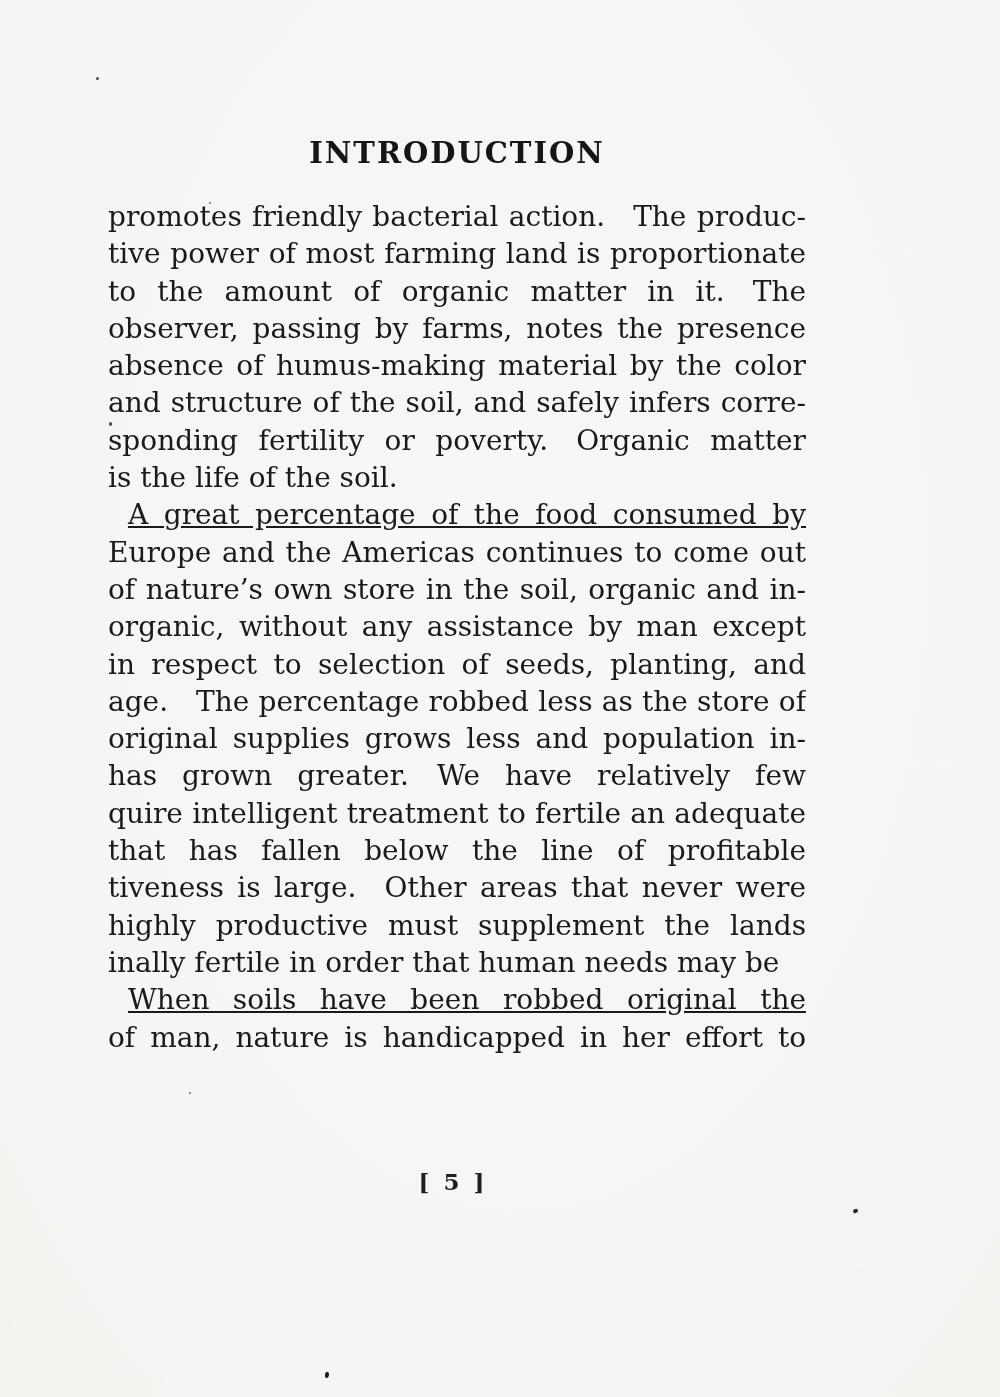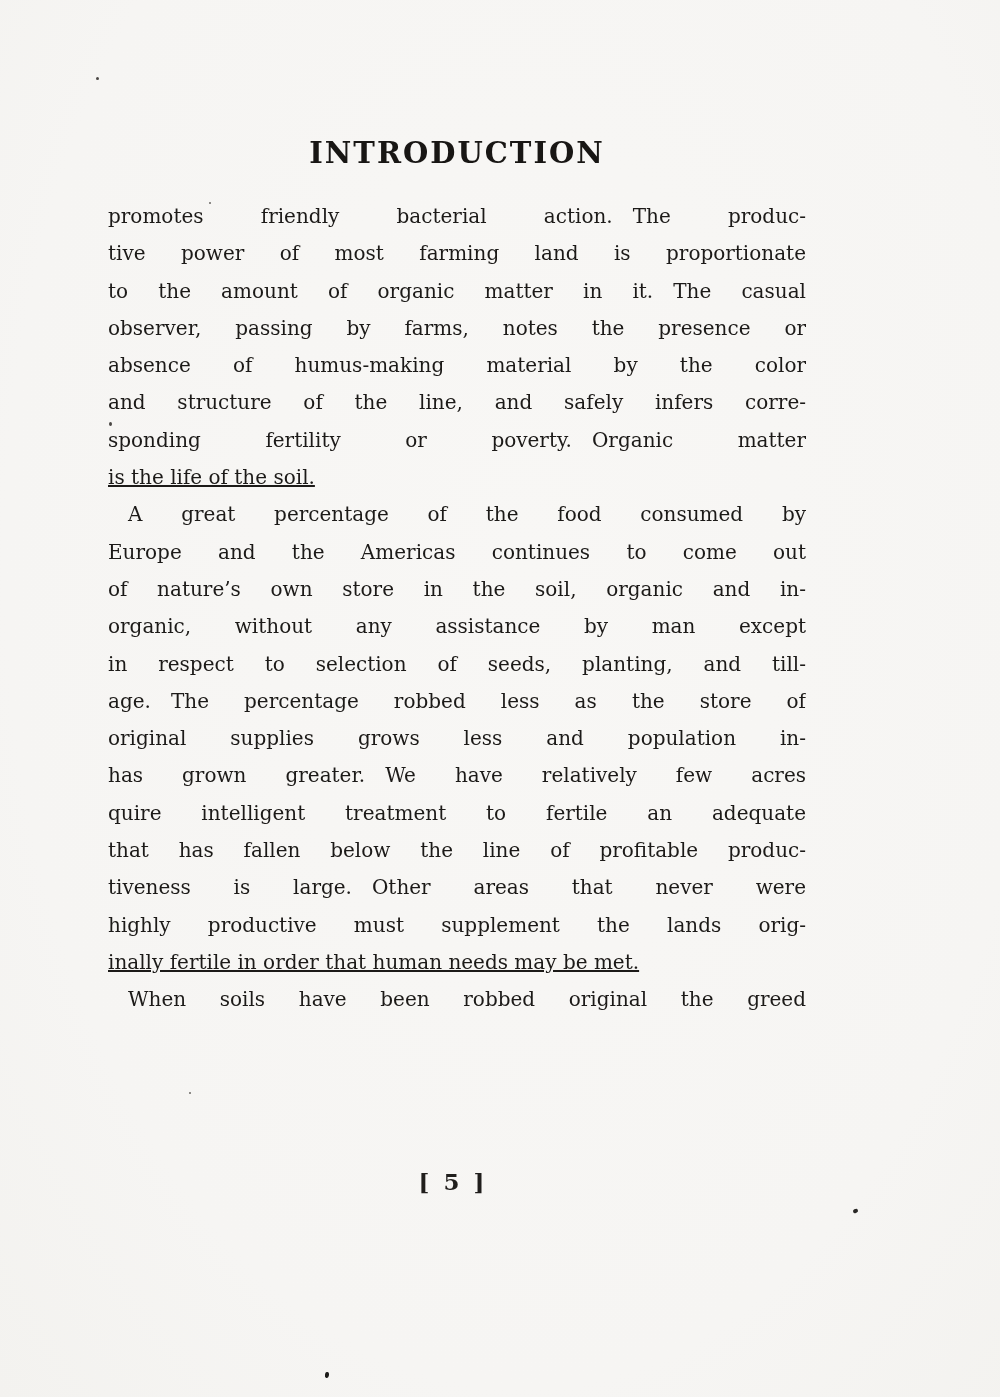--- a/index.html
+++ b/index.html
@@ -29,37 +29,37 @@
     font-size: 29px;
     font-weight: bold;
     letter-spacing: 2px;
     color: #181614;
   }
   .text-block {
     position: absolute;
     left: 108px;
     top: 198px;
     width: 698px;
-    font-size: 20px;
+    font-size: 28px;
     line-height: 37.3px;
   }
   .line {
     height: 37.3px;
     text-align: justify;
     text-align-last: justify;
     white-space: normal;
     overflow: hidden;
   }
   .line.left {
-    text-align: right;
+    text-align: left;
     text-align-last: left;
-    text-decoration: underline;
   }
   .line.indent {
     text-indent: 20px;
+    text-decoration: underline;
   }
   .page-number {
     position: absolute;
     left: 108px;
     top: 1168px;
     width: 690px;
     text-align: center;
     font-size: 23px;
     font-weight: bold;
     letter-spacing: 3px;
@@ -84,37 +84,38 @@
 <div class="page">
 
   <div class="chapter-title">INTRODUCTION</div>
 
   <div class="text-block">
       <div class="line">promotes friendly bacterial action.  The produc-</div>
       <div class="line">tive power of most farming land is proportionate</div>
       <div class="line">to the amount of organic matter in it.  The casual</div>
       <div class="line">observer, passing by farms, notes the presence or</div>
       <div class="line">absence of humus-making material by the color</div>
-      <div class="line">and structure of the line, and safely infers corre-</div>
+      <div class="line">and structure of the soil, and safely infers corre-</div>
       <div class="line">sponding fertility or poverty.  Organic matter</div>
       <div class="line left">is the life of the soil.</div>
       <div class="line indent">A great percentage of the food consumed by</div>
       <div class="line">Europe and the Americas continues to come out</div>
       <div class="line">of nature’s own store in the soil, organic and in-</div>
       <div class="line">organic, without any assistance by man except</div>
       <div class="line">in respect to selection of seeds, planting, and till-</div>
       <div class="line">age.  The percentage robbed less as the store of</div>
       <div class="line">original supplies grows less and population in-</div>
       <div class="line">has grown greater.  We have relatively few acres</div>
       <div class="line">quire intelligent treatment to fertile an adequate</div>
       <div class="line">that has fallen below the line of profitable produc-</div>
       <div class="line">tiveness is large.  Other areas that never were</div>
       <div class="line">highly productive must supplement the lands orig-</div>
       <div class="line left">inally fertile in order that human needs may be met.</div>
       <div class="line indent">When soils have been robbed original the greed</div>
+      <div class="line">of man, nature is handicapped in her effort to</div>
     </div>
 
   <div class="page-number">[ 5 ]</div>
 
   <div class="speck s1"></div>
   <div class="speck s2"></div>
   <div class="speck s3"></div>
   <div class="speck s4"></div>
   <div class="speck s5"></div>
   <div class="speck s6"></div>

